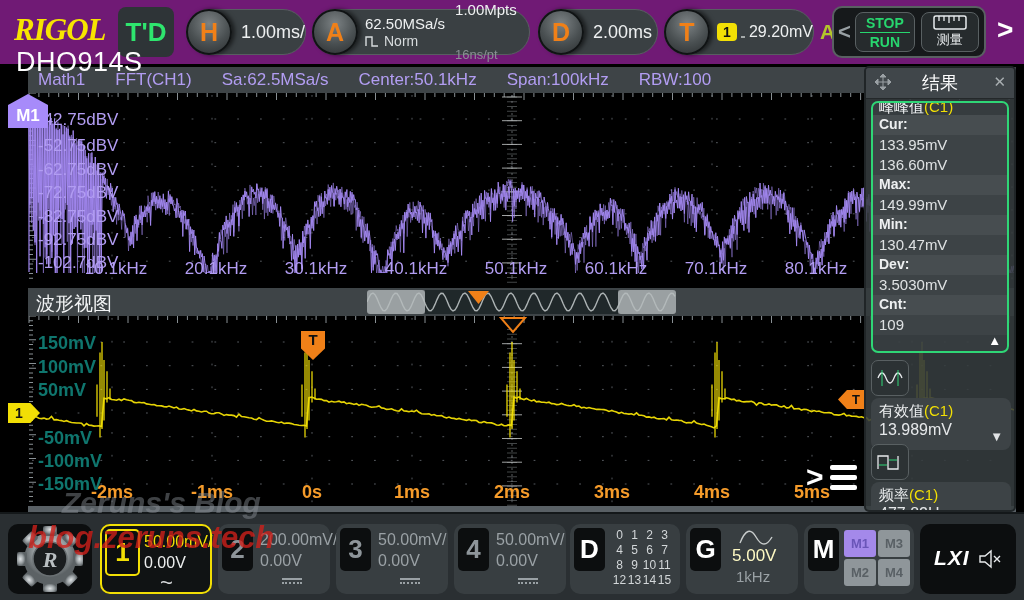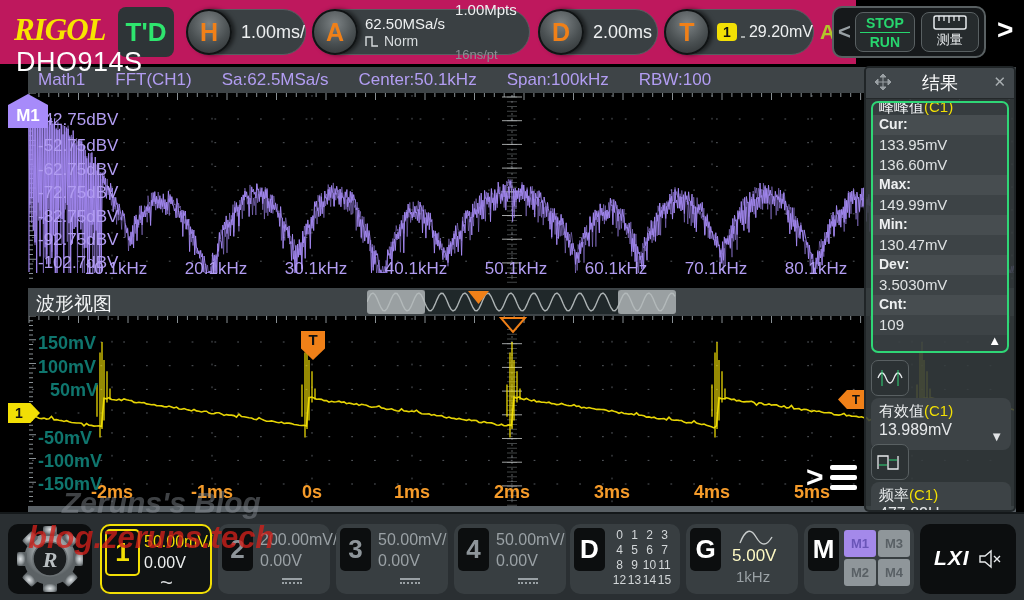--- a/index.html
+++ b/index.html
@@ -1,20 +1,20 @@
 <!DOCTYPE html>
 <html><head>
 <meta charset="utf-8">
 <style>
   html,body{margin:0;padding:0;background:#111;}
   #screen{position:relative;width:1024px;height:600px;background:#000;overflow:hidden;
           font-family:"Liberation Sans",sans-serif;color:#e8eaec;}
   .abs{position:absolute;}
   
-  #topbar{position:absolute;left:0;top:0;width:856px;height:64px;background:#be185d;}
+  #topbar{position:absolute;left:0;top:0;width:1024px;height:64px;background:#701a75;}
   .logo{position:absolute;left:14px;top:12px;font-size:31px;font-weight:900;letter-spacing:-1px;
         color:#f7e400;font-family:"Liberation Serif",serif;font-style:italic;}
   .tdchip{position:absolute;left:118px;top:7px;width:56px;height:50px;background:#2e3437;border-radius:8px;
           display:flex;align-items:center;justify-content:center;font-size:26px;color:#2ee56e;font-weight:bold;}
   .pill{position:absolute;top:9px;height:46px;background:#3a4043;border:1px solid #585e61;border-radius:24px;
         display:flex;align-items:center;box-sizing:border-box;}
   .knob{width:46px;height:46px;border-radius:50%;flex:none;margin-left:-1px;
         background:radial-gradient(circle at 50% 30%,#7c8284,#4a5052 55%,#2b2f31);
         border:2px solid #101314;box-sizing:border-box;display:flex;align-items:center;justify-content:center;
         font-weight:bold;font-size:25px;color:#f08018;box-shadow:3px 0 4px rgba(0,0,0,.55);}
@@ -241,21 +241,21 @@
       <path d="M1,0H8M1,4.75H5M1,9.5H5M1,14.25H5M1,19H5M1,23.75H8M1,28.5H5M1,33.25H5M1,38H5M1,42.75H5M1,47.5H8M1,52.25H8M1,57H5M1,61.75H5M1,66.5H5M1,71.25H5M1,76H5M1,80.75H5M1,85.5H5M1,90.25H5M1,95H8M1,99.75H5M1,104.5H5M1,109.25H5M1,114H5M1,118.75H8M1,123.5H5M1,128.25H5M1,133H5M1,137.75H5M1,142.5H8M1,147.25H5M1,152H5M1,156.75H5M1,161.5H5M1,166.25H8M1,171H5M1,175.75H5M1,180.5H5M1,185.25H5" stroke="#98a0a4" stroke-width="1" fill="none" opacity="0.9"></path>
       <path d="M484,2V188" stroke="#8a9094" stroke-width="1" fill="none" opacity="0.65" stroke-dasharray="2 4"></path>
       <path d="M479,4H489M479,8.75H489M479,13.5H489M479,18.25H489M479,23H489M479,27.75H489M479,32.5H489M479,37.25H489M479,42H489M479,46.75H489M479,51.5H489M479,56.25H489M479,61H489M479,65.75H489M479,70.5H489M479,75.25H489M479,80H489M479,84.75H489M479,89.5H489M479,94.25H489M479,99H489M479,103.75H489M479,108.5H489M479,113.25H489M479,118H489M479,122.75H489M479,127.5H489M479,132.25H489M479,137H489M479,141.75H489M479,146.5H489M479,151.25H489M479,156H489M479,160.75H489M479,165.5H489M479,170.25H489M479,175H489M479,179.75H489M479,184.5H489M479,189.25H489" stroke="#9aa0a4" stroke-width="0.8" fill="none" opacity="0.55"></path>
       <path d="M474,4H494M474,27.7H494M474,51.4H494M474,75.1H494M474,98.8H494M474,122.5H494M474,146.2H494M474,169.89999999999998H494" stroke="#c8cccc" stroke-width="1" fill="none" opacity="0.8"></path>
       <path d="M1.0,100.5L3.5,100.8L6.0,100.3L8.5,101.0L11.0,102.2L13.5,102.6L16.0,102.1L18.5,103.1L21.0,102.8L23.5,100.4L26.0,103.8L28.5,103.6L31.0,104.2L33.5,104.6L36.0,105.4L38.5,104.7L41.0,105.8L43.5,106.5L46.0,106.7L48.5,107.0L51.0,107.0L53.5,107.2L56.0,109.9L58.5,107.5L61.0,109.2L63.5,109.4L66.0,110.1L68.5,110.0L71.0,109.7L73.5,110.4L76.0,82.3L78.5,82.8L81.0,81.6L83.5,83.5L86.0,83.7L88.5,84.2L91.0,83.2L93.5,84.5L96.0,82.9L98.5,83.8L101.0,84.3L103.5,84.6L106.0,86.4L108.5,86.8L111.0,86.2L113.5,86.8L116.0,86.5L118.5,87.9L121.0,88.3L123.5,88.8L126.0,88.6L128.5,89.6L131.0,89.8L133.5,89.9L136.0,90.6L138.5,90.9L141.0,90.1L143.5,91.0L146.0,92.0L148.5,91.1L151.0,93.0L153.5,93.2L156.0,92.6L158.5,93.5L161.0,94.1L163.5,94.9L166.0,93.5L168.5,94.9L171.0,95.3L173.5,96.0L176.0,95.3L178.5,95.2L181.0,97.1L183.5,97.7L186.0,97.6L188.5,96.8L191.0,96.8L193.5,97.9L196.0,99.4L198.5,98.6L201.0,99.1L203.5,99.1L206.0,99.6L208.5,101.1L211.0,98.1L213.5,100.5L216.0,100.8L218.5,101.3L221.0,101.8L223.5,102.0L226.0,103.2L228.5,103.6L231.0,101.8L233.5,103.1L236.0,104.3L238.5,105.2L241.0,105.2L243.5,104.9L246.0,105.6L248.5,106.3L251.0,106.7L253.5,106.0L256.0,107.5L258.5,107.1L261.0,107.1L263.5,107.6L266.0,108.5L268.5,108.7L271.0,109.3L273.5,109.5L276.0,109.2L278.5,109.9L281.0,81.6L283.5,81.1L286.0,81.9L288.5,83.3L291.0,83.1L293.5,83.4L296.0,84.6L298.5,84.5L301.0,86.2L303.5,85.3L306.0,86.0L308.5,85.8L311.0,85.2L313.5,86.3L316.0,85.9L318.5,87.7L321.0,87.0L323.5,87.6L326.0,88.5L328.5,87.7L331.0,89.4L333.5,88.3L336.0,88.8L338.5,89.2L341.0,90.4L343.5,91.3L346.0,91.0L348.5,90.8L351.0,89.9L353.5,91.9L356.0,92.3L358.5,93.4L361.0,93.2L363.5,92.8L366.0,93.9L368.5,94.8L371.0,95.1L373.5,92.8L376.0,95.0L378.5,95.1L381.0,95.7L383.5,95.0L386.0,95.6L388.5,94.2L391.0,96.3L393.5,97.7L396.0,98.0L398.5,98.0L401.0,97.8L403.5,99.2L406.0,98.5L408.5,99.8L411.0,99.7L413.5,99.6L416.0,101.0L418.5,101.9L421.0,101.0L423.5,102.2L426.0,102.4L428.5,103.2L431.0,102.4L433.5,103.3L436.0,103.8L438.5,104.4L441.0,103.4L443.5,104.6L446.0,104.3L448.5,104.5L451.0,106.4L453.5,106.6L456.0,105.6L458.5,106.6L461.0,106.8L463.5,106.9L466.0,107.7L468.5,109.0L471.0,109.2L473.5,108.2L476.0,109.7L478.5,109.6L481.0,108.9L483.5,109.5L486.0,81.0L488.5,82.1L491.0,80.9L493.5,82.8L496.0,83.6L498.5,82.5L501.0,83.9L503.5,84.9L506.0,84.0L508.5,85.8L511.0,85.4L513.5,86.2L516.0,86.3L518.5,86.8L521.0,86.2L523.5,87.6L526.0,87.7L528.5,88.6L531.0,88.5L533.5,87.4L536.0,88.5L538.5,89.3L541.0,89.6L543.5,89.8L546.0,88.7L548.5,90.4L551.0,90.0L553.5,91.8L556.0,91.3L558.5,92.2L561.0,91.5L563.5,92.2L566.0,92.7L568.5,93.4L571.0,93.3L573.5,93.5L576.0,93.6L578.5,94.2L581.0,95.4L583.5,94.5L586.0,95.3L588.5,96.0L591.0,97.3L593.5,96.3L596.0,97.5L598.5,97.8L601.0,98.1L603.5,97.8L606.0,98.9L608.5,96.9L611.0,99.2L613.5,99.2L616.0,99.7L618.5,101.1L621.0,100.9L623.5,101.7L626.0,101.2L628.5,102.5L631.0,102.9L633.5,102.8L636.0,102.5L638.5,103.9L641.0,101.1L643.5,103.7L646.0,104.3L648.5,104.0L651.0,104.4L653.5,104.5L656.0,106.1L658.5,106.9L661.0,106.5L663.5,106.9L666.0,104.8L668.5,107.0L671.0,107.7L673.5,108.5L676.0,108.1L678.5,109.2L681.0,110.0L683.5,110.8L686.0,111.9L688.5,109.8L691.0,81.9L693.5,82.6L696.0,82.7L698.5,81.8L701.0,82.5L703.5,83.6L706.0,83.1L708.5,84.8L711.0,84.4L713.5,85.5L716.0,85.9L718.5,85.6L721.0,85.6L723.5,85.3L726.0,86.5L728.5,89.1L731.0,86.8L733.5,87.0L736.0,88.6L738.5,88.7L741.0,87.9L743.5,89.1L746.0,88.7L748.5,88.9L751.0,90.2L753.5,91.0L756.0,89.9L758.5,91.9L761.0,91.7L763.5,89.5L766.0,92.9L768.5,92.7L771.0,92.6L773.5,94.1L776.0,93.3L778.5,93.5L781.0,94.6L783.5,95.6L786.0,94.5L788.5,95.5L791.0,95.0L793.5,95.9L796.0,96.7L798.5,96.7L801.0,96.6L803.5,96.9L806.0,98.8L808.5,98.9L811.0,99.1L813.5,98.6L816.0,97.5L818.5,99.8L821.0,99.3L823.5,100.1L826.0,100.3L828.5,100.4L831.0,101.2L833.5,100.8L836.0,101.7L838.5,101.6L841.0,104.4L843.5,103.2L846.0,104.3L848.5,104.4L851.0,105.1L853.5,104.6L856.0,104.3L858.5,106.1L861.0,106.2L863.5,105.5L866.0,106.4L868.5,106.2L871.0,106.9L873.5,106.9L876.0,108.2L878.5,108.7L881.0,108.2L883.5,109.5L886.0,109.7L888.5,108.4L891.0,110.0L893.5,109.6L896.0,82.3L898.5,82.1L901.0,82.8L903.5,81.9L906.0,82.5L908.5,85.2L911.0,84.0L913.5,83.7L916.0,84.3L918.5,85.0L921.0,84.4L923.5,85.3L926.0,86.7L928.5,87.3L931.0,86.4L933.5,86.7L936.0,86.6L938.5,88.5L941.0,87.4L943.5,89.2L946.0,89.6L948.5,88.7L951.0,90.2L953.5,89.4L956.0,90.6L958.5,90.4L961.0,90.6L963.5,90.4L966.0,92.2L968.5,91.0L971.0,92.3L973.5,92.0L976.0,93.2L978.5,93.5L981.0,92.8L983.5,93.1L986.0,94.1" stroke="#f2df05" stroke-width="1.6" fill="none" opacity="0.95"></path>
       <path d="M69,100.8L69,68.6M72,121.6L72,36.4M74,113.1L74,26.0M76,104.6L76,44.0M79,86.6L79,55.3M82,83.7L82,72.4M274,100.8L274,68.6M277,121.6L277,36.4M279,113.1L279,26.0M281,104.6L281,44.0M284,86.6L284,55.3M287,83.7L287,72.4M479,100.8L479,68.6M482,121.6L482,36.4M484,113.1L484,26.0M486,104.6L486,44.0M489,86.6L489,55.3M492,83.7L492,72.4M684,100.8L684,68.6M687,121.6L687,36.4M689,113.1L689,26.0M691,104.6L691,44.0M694,86.6L694,55.3M697,83.7L697,72.4M889,100.8L889,68.6M892,121.6L892,36.4M894,113.1L894,26.0M896,104.6L896,44.0M899,86.6L899,55.3M902,83.7L902,72.4" stroke="#f2df05" stroke-width="1.3" fill="none" opacity="0.95"></path>
     </svg>
   <div id="wavelabels">
       <div class="wylab" style="left:38px;top:333px;">150mV</div>
       <div class="wylab" style="left:38px;top:357px;">100mV</div>
-      <div class="wylab" style="left:50px;top:380px;">50mV</div>
+      <div class="wylab" style="left:38px;top:380px;">50mV</div>
       <div class="wylab" style="left:38px;top:428px;">-50mV</div>
       <div class="wylab" style="left:38px;top:451px;">-100mV</div>
       <div class="wylab" style="left:38px;top:474px;">-150mV</div>
       <div class="wxlab" style="left:112px;top:482px;">-2ms</div>
       <div class="wxlab" style="left:212px;top:482px;">-1ms</div>
       <div class="wxlab" style="left:312px;top:482px;">0s</div>
       <div class="wxlab" style="left:412px;top:482px;">1ms</div>
       <div class="wxlab" style="left:512px;top:482px;">2ms</div>
       <div class="wxlab" style="left:612px;top:482px;">3ms</div>
       <div class="wxlab" style="left:712px;top:482px;">4ms</div>

